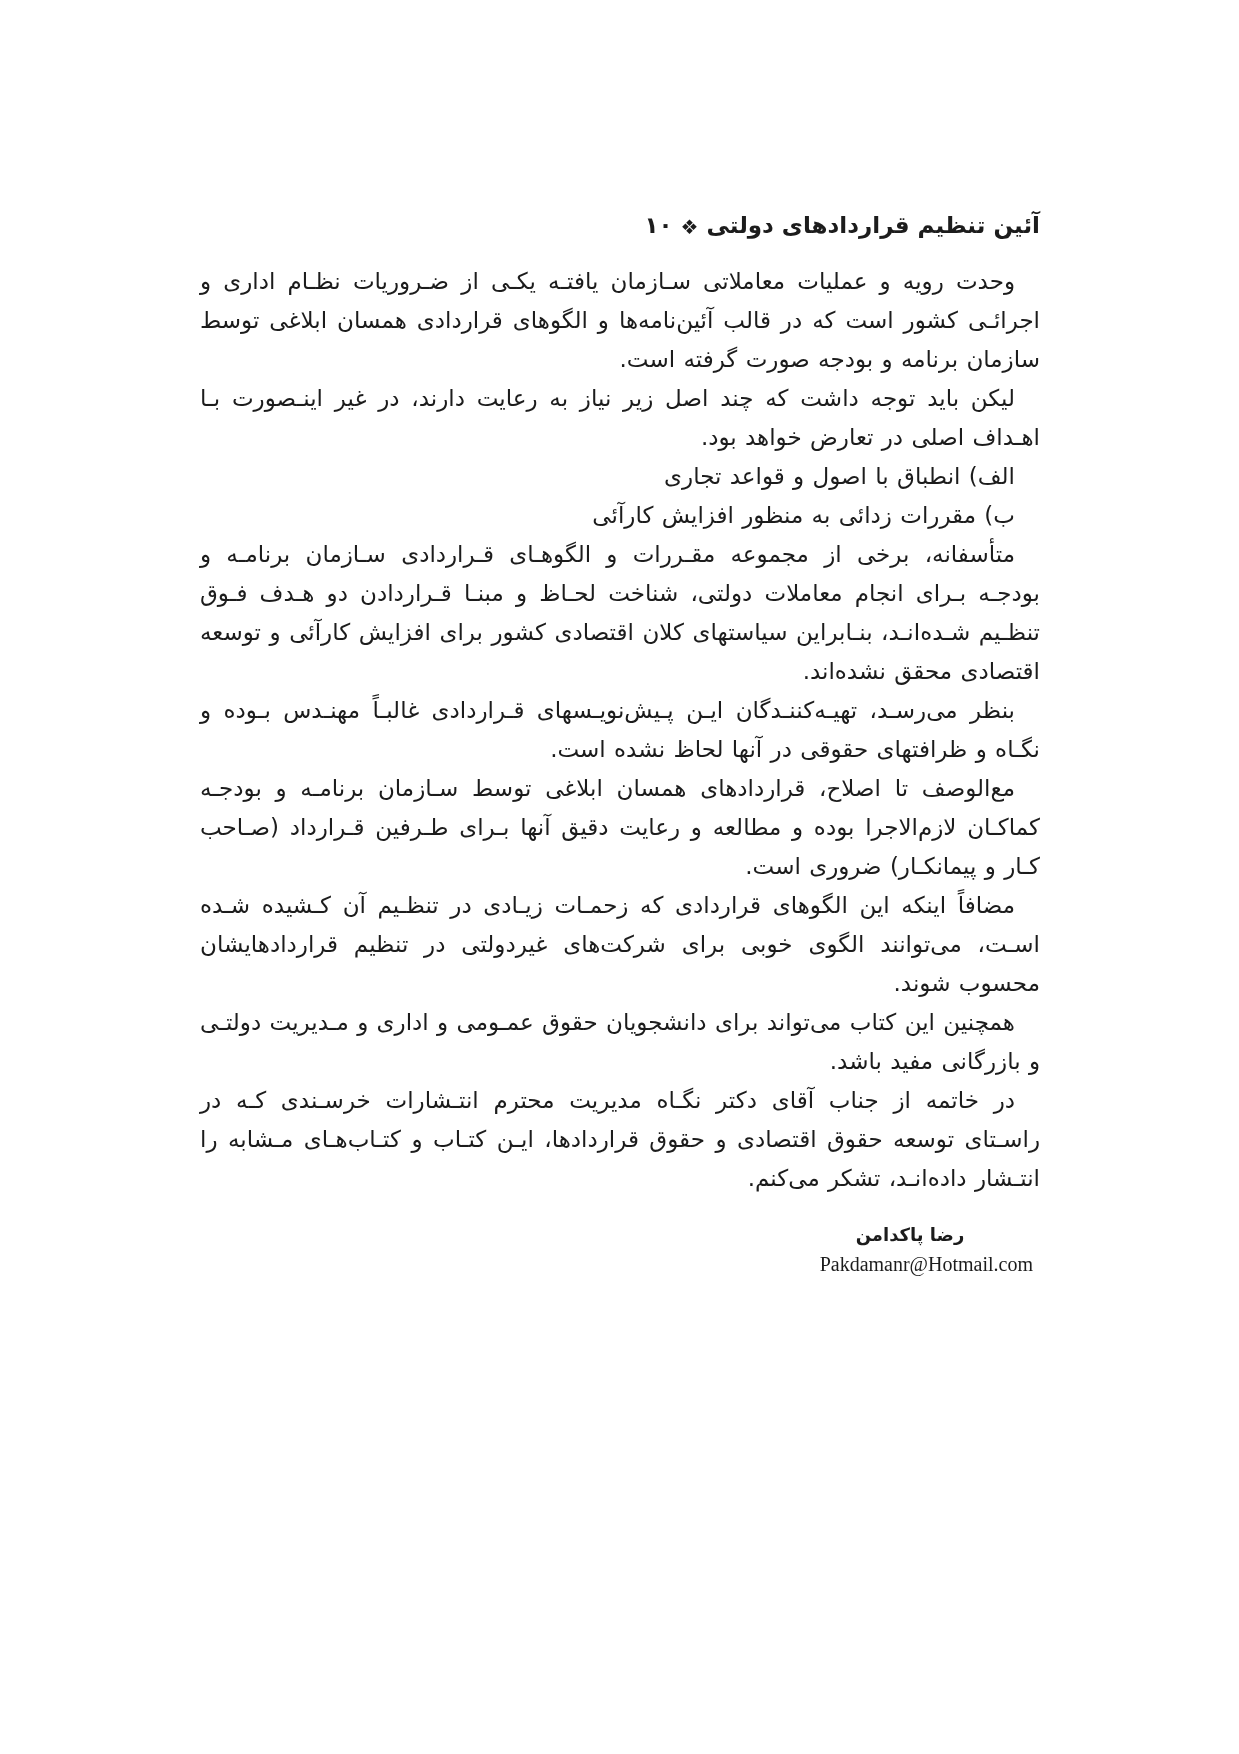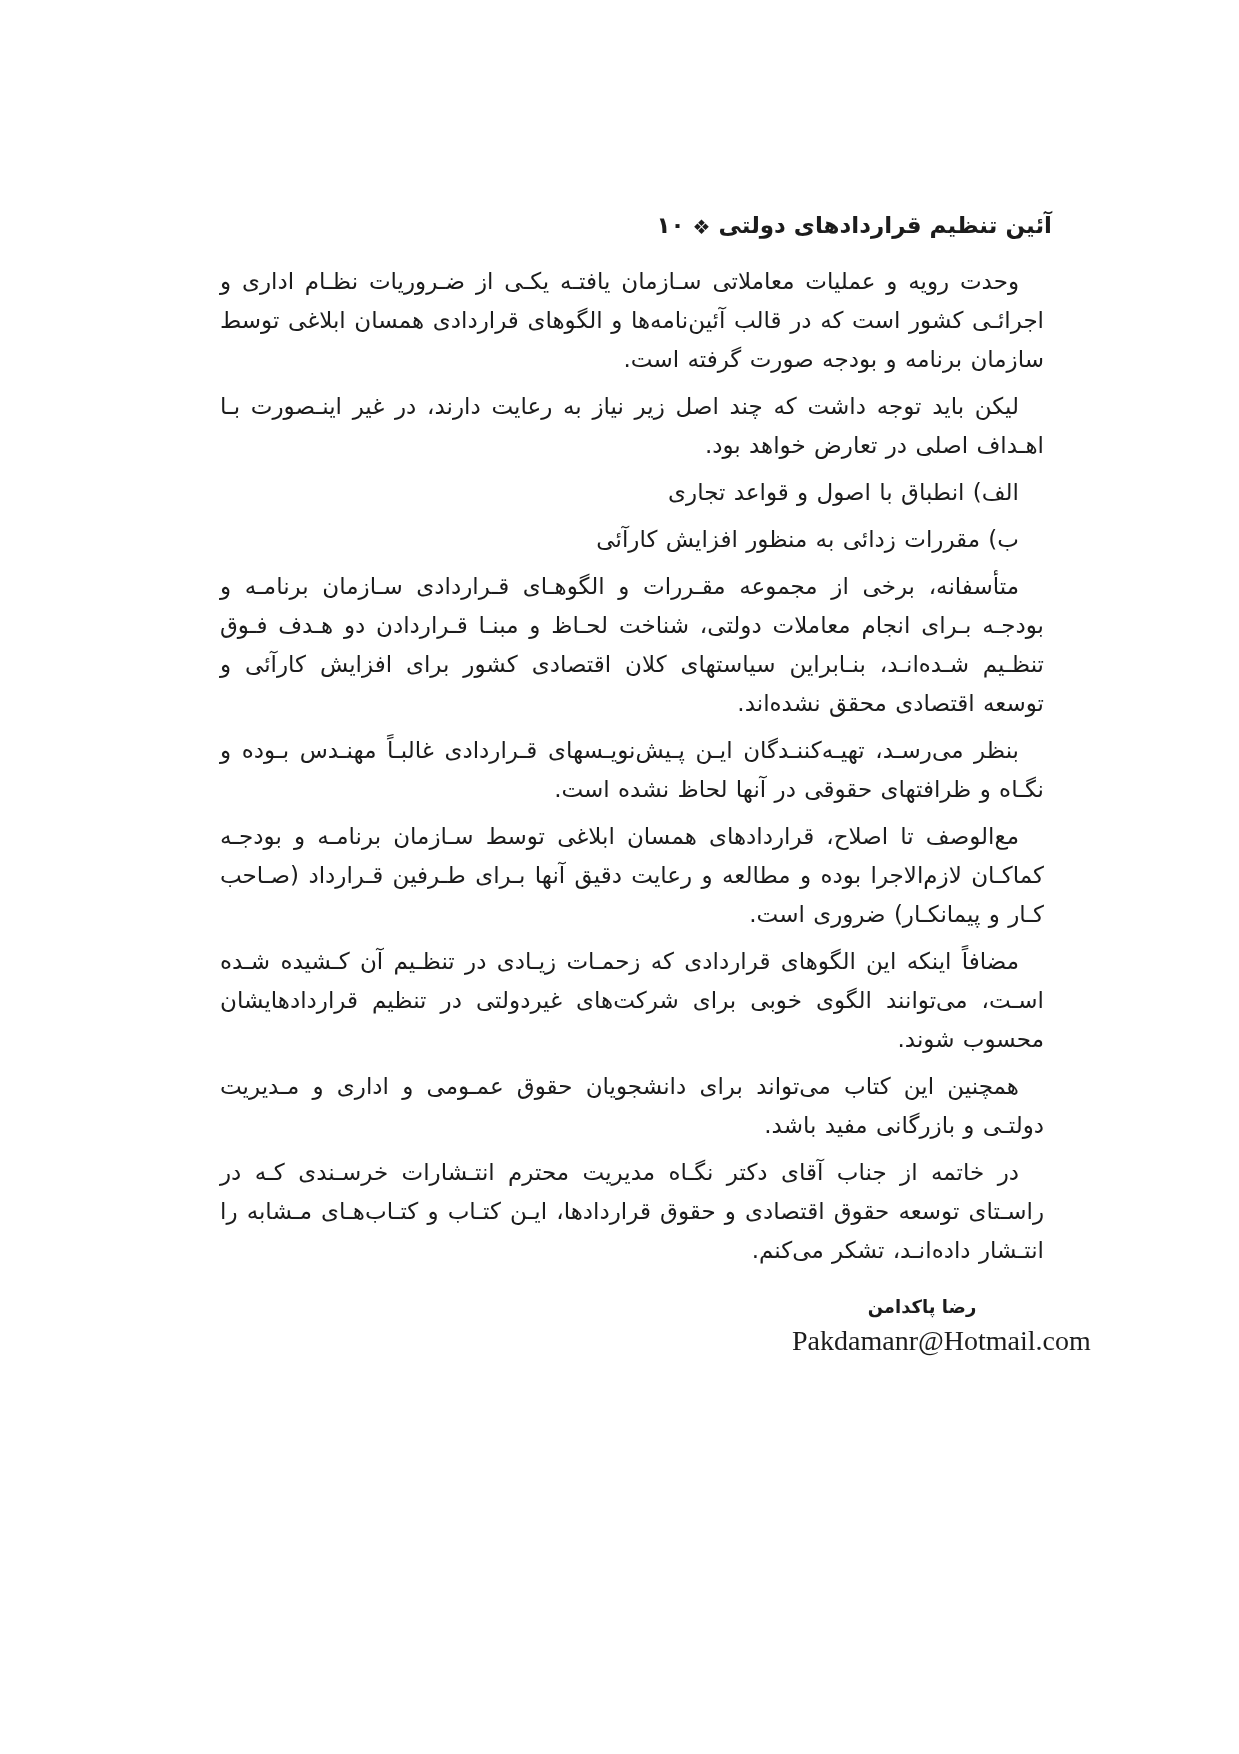--- a/index.html
+++ b/index.html
@@ -12,64 +12,64 @@
     width: 1239px;
     height: 1754px;
     background: #ffffff;
     overflow: hidden;
     font-family: "DejaVu Sans", sans-serif;
     color: #1c1c1c;
   }
   .content {
     position: absolute;
     top: 212px;
-    left: 212px;
+    left: 200px;
     width: 840px;
     z-index: 2;
     direction: rtl;
   }
   .page-header {
     direction: rtl;
     text-align: right;
     font-size: 23px;
     font-weight: bold;
     margin-bottom: 24px;
     letter-spacing: 0;
   }
   .page-header .sep {
     display: inline-block;
     margin: 0 8px;
     font-size: 20px;
     transform: translateY(1px);
   }
   .body-text p {
-    margin: 8px;
+    margin: 0;
     font-size: 23px;
     line-height: 39px;
     text-align: justify;
     text-indent: 25px;
     word-spacing: 1px;
   }
   .signature {
     margin-top: 26px;
     width: 260px;
     direction: ltr;
   }
   .sig-name {
     font-size: 18px;
     font-weight: bold;
     direction: rtl;
     text-align: center;
     margin: 0 0 8px 0;
   }
   .sig-email {
-    font-size: 28px;
+    font-size: 20px;
     direction: ltr;
     text-align: right;
-    margin: 0;
+    margin: 7px;
     font-family: "Liberation Serif", "DejaVu Serif", serif;
   }
   
   .watermark {
     position: absolute;
     left: 230px;
     top: 693px;
     width: 812px;
     height: 292px;
     z-index: 1;

